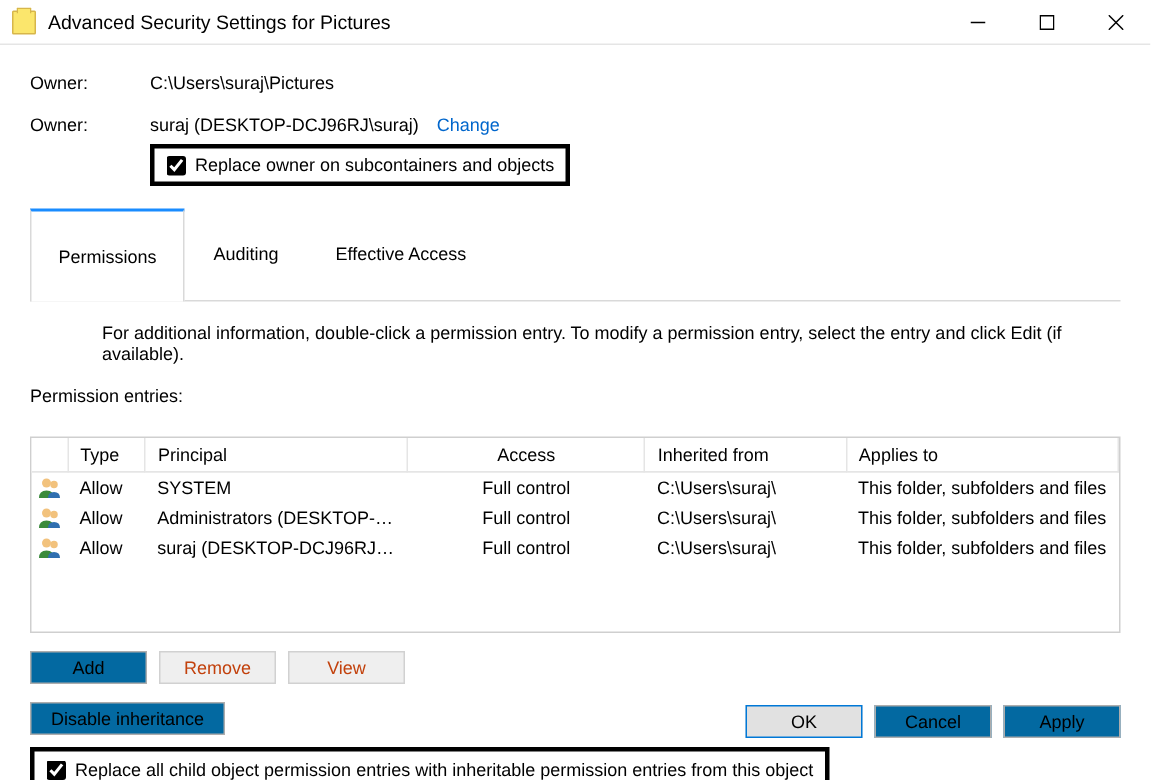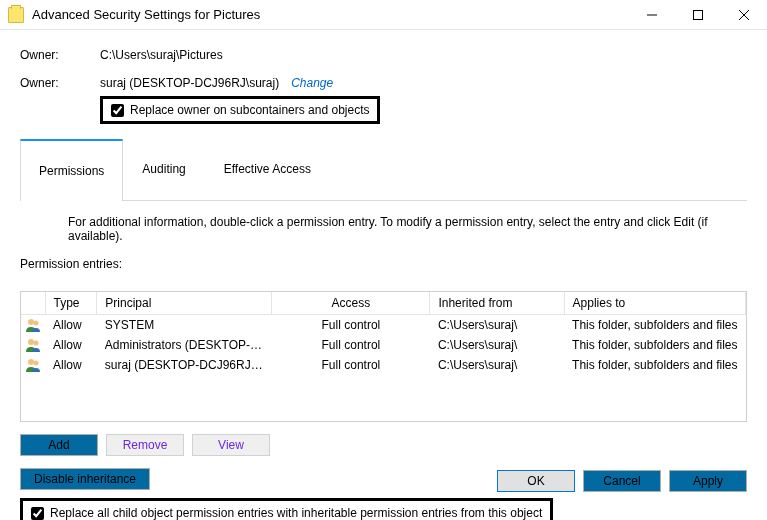--- a/index.html
+++ b/index.html
@@ -9,21 +9,21 @@
 .titlebar .icon::before { content: ""; position: absolute; top: -3px; left: 2px; width: 8px; height: 3px; background: #fbe66c; border: 1px solid #d7b64a; border-bottom: none; border-radius: 1px 1px 0 0; }
 .titlebar .title { margin-left: 8px; font-size: 13px; }
 .titlebar .spacer { flex: 1; }
 .titlebar .winbtn { width: 46px; height: 30px; display: flex; align-items: center; justify-content: center; }
 .titlebar .winbtn svg { display: block; }
 
 .content { padding: 18px 20px 10px 20px; }
 .row { display: flex; align-items: center; margin-bottom: 14px; }
 .label-col { width: 80px; }
 .value-col { flex: 1; display: flex; align-items: center; gap: 12px; }
-.link { color: #0066cc; cursor: pointer; font-style: italic; }
+.link { color: #0066cc; cursor: pointer; }
 
 .boxed { border: 3px solid #000; padding: 4px 8px; display: inline-flex; align-items: center; gap: 6px; }
 .boxed-wide { border: 3px solid #000; padding: 5px 8px; display: flex; align-items: center; gap: 6px; margin-top: 8px; }
 
 input[type="checkbox"] { width: 13px; height: 13px; accent-color: #000; }
 
 .tabs { display: flex; border-bottom: 1px solid #d9d9d9; margin-top: 14px; }
 .tab { padding: 23px 18px; border: 1px solid transparent; border-bottom: none; cursor: pointer; font-size: 12px; }
 .tab.active { border-color: #d9d9d9; background: #fff; position: relative; top: 1px; border-top: 2px solid #1a8cff; }
 
@@ -37,21 +37,21 @@
 .tbl th.c-icon { width: 22px; }
 .tbl td.c-icon { width: 22px; padding: 2px 4px; }
 .tbl th.c-type, .tbl td.c-type { width: 52px; }
 .tbl th.c-prin, .tbl td.c-prin { width: 175px; max-width: 175px; }
 .tbl th.c-acc, .tbl td.c-acc { width: 160px; text-align: center; }
 .tbl th.c-inh, .tbl td.c-inh { width: 135px; }
 .usericon { width: 16px; height: 16px; display: inline-block; vertical-align: middle; }
 
 .btnrow { display: flex; gap: 8px; margin-top: 12px; }
 .btn { min-width: 78px; height: 22px; border: 1px solid #adadad; background: #0369a1; font-size: 12px; cursor: pointer; }
-.btn:disabled { color: #6d28d9; background: #efefef; border-color: #d1d1d1; cursor: default; text-align: center; }
+.btn:disabled { color: #c2410c; background: #efefef; border-color: #d1d1d1; cursor: default; text-align: center; }
 .btn-wide { min-width: 130px; }
 
 .footer { position: absolute; bottom: 28px; right: 20px; display: flex; gap: 8px; }
 .btn-primary { border: 1px solid #0078d7; background: #e1e1e1; }
 </style>
 </head>
 <body>
 
 <div class="titlebar">
   <span class="icon"></span>

